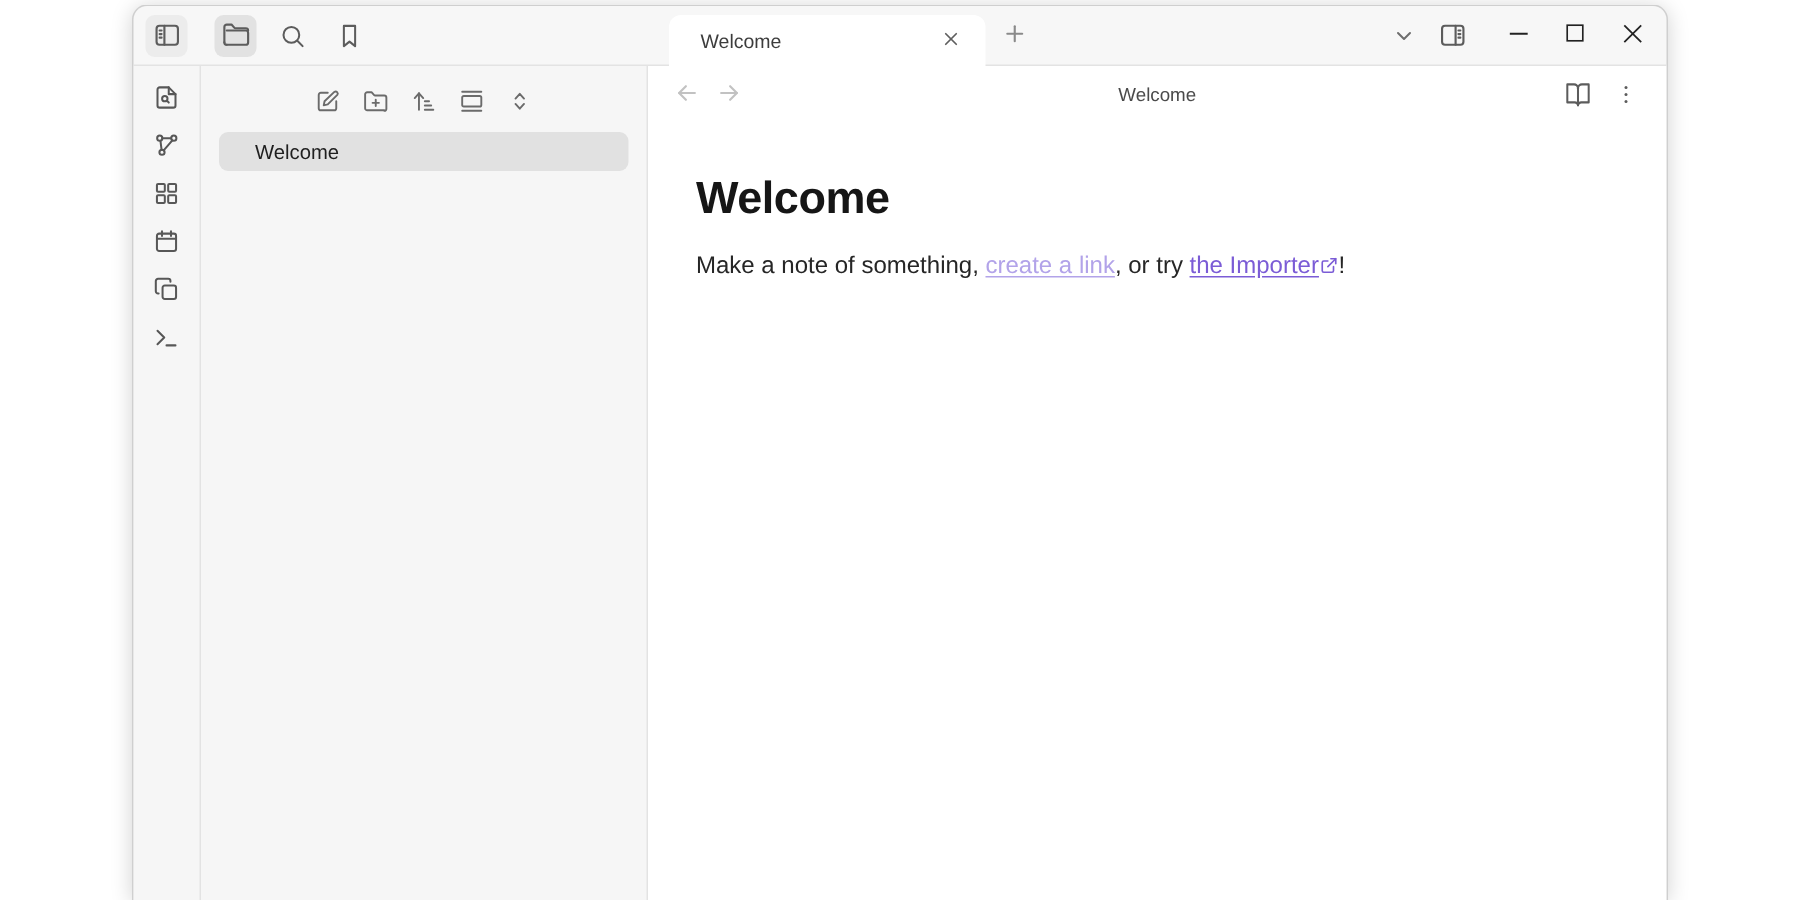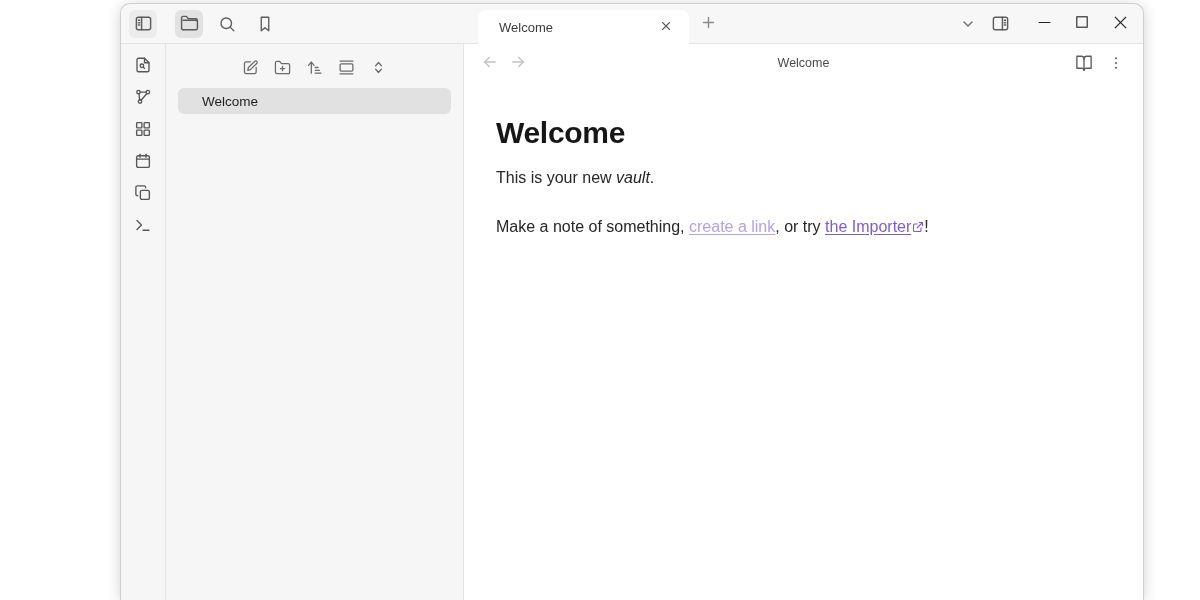--- a/index.html
+++ b/index.html
@@ -2,21 +2,21 @@
 <html style="--accent: #7b5cd6; --unresolved-link: #b2a3e9; --titlebar-bg: #f7f7f7; --sidebar-bg: #f6f6f6; --active-item-bg: #e1e1e1; --border: #e3e3e3; --icon: #5c5c5c; --text: #232323;"><head>
 <meta charset="utf-8">
 <style>
   * { margin: 0; padding: 0; box-sizing: border-box; }
   html, body { width: 1200px; height: 600px; overflow: hidden; }
   body {
     background: #ffffff;
     font-family: "Liberation Sans", "DejaVu Sans", sans-serif;
     color: var(--text, #232323);
   }
-  .stage { position: relative; width: 980px; height: 600px; margin-left: 32px; }
+  .stage { position: relative; width: 980px; height: 600px; }
 
   .app-window {
     position: absolute; left: 88px; top: 3px; width: 1024px; height: 597px;
     background: var(--titlebar-bg, #f7f7f7);
     border-radius: 10px 10px 0 0;
     border: 1px solid #cfcfcf;
     border-bottom: none;
     box-shadow: 0 2px 14px rgba(0,0,0,0.18);
     display: flex; flex-direction: column; overflow: hidden;
   }
@@ -401,21 +401,20 @@
                     <circle cx="12" cy="12" r="1.5"></circle>
                     <circle cx="12" cy="19" r="1.5"></circle>
                   </svg>
               </span>
             </button>
           </div>
         </div>
 
         <div class="note-content">
           <h1>Welcome</h1>
-          <p><span>This is your new </span><em>vault</em><span>.</span></p>
           <p><span>Make a note of something, </span><a class="internal-link">create a link</a><span>, or try </span><a class="external-link">the Importer</a><span class="ext-icon"><svg width="12" height="12" viewBox="0 0 24 24" fill="none" stroke="currentColor" stroke-width="2.2" stroke-linecap="round" stroke-linejoin="round">
                   <path d="M18 13.5V19a2 2 0 0 1-2 2H5a2 2 0 0 1-2-2V8a2 2 0 0 1 2-2h5.5"></path>
                   <path d="M14.5 3H21v6.5"></path>
                   <path d="M10.5 13.5 21 3"></path>
                 </svg></span><span>!</span></p>
         </div>
       </div>
     </div>
   </div>
 </div>

